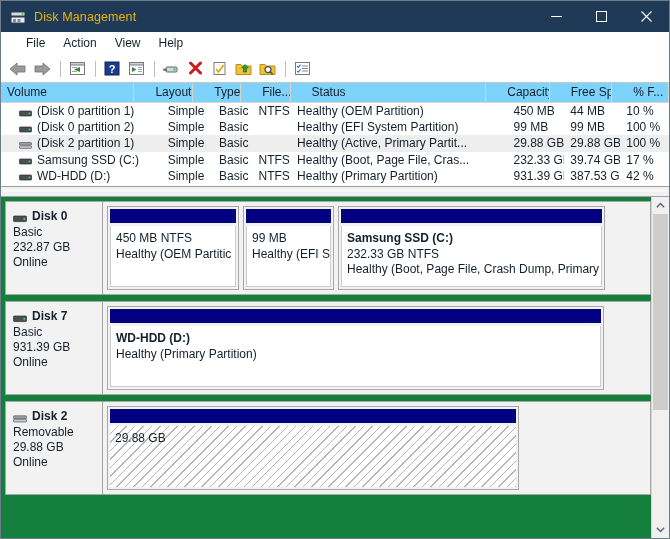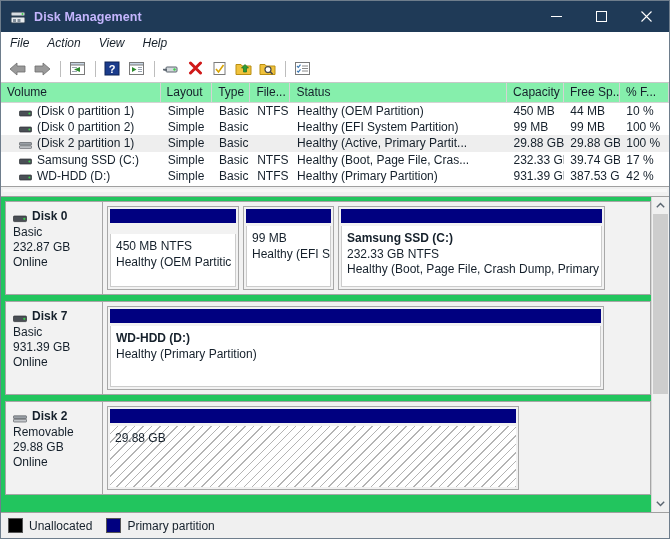--- a/index.html
+++ b/index.html
@@ -37,48 +37,46 @@
     flex: none;
     position: relative;
   }
   .title-icon {
     width: 16px; height: 16px;
     margin-left: 9px; margin-right: 8px;
     position: relative;
     flex: none;
   }
   .title-text {
-    color: #c4b5fd;
+    color: #eab308;
     font-size: 12.5px;
     letter-spacing: .1px;
-    font-weight: bold;
   }
   .wincontrols {
     position: absolute;
     right: 0; top: 0;
     height: 31px;
     display: flex;
   }
   .wc {
     width: 45px; height: 31px;
     display: flex; align-items: center; justify-content: center;
     color: #ffffff;
   }
   .wc svg { display: block; }
 
   
   .menubar {
     height: 22px;
     background: #ffffff;
     display: flex;
     align-items: center;
-    padding-left: 0;
+    padding-left: 16px;
     flex: none;
     border-bottom: 1px solid #ffffff;
-    font-style: italic;
   }
   .menuitem {
     padding: 2px 9px;
     font-size: 12px;
     color: #17212b;
   }
 
   
   .toolbar {
     height: 27px;
@@ -106,23 +104,24 @@
     flex: none;
     height: 102px;
     background: #ffffff;
     position: relative;
     overflow: hidden;
     border-bottom: 1px solid #ffffff;
   }
   .lhead {
     display: flex;
     height: 20px;
-    background: #86efac;
+    background: #7dd3fc;
     border-bottom: 1px solid #d4d4d4;
     box-sizing: border-box;
+    gap: 15px;
   }
   .hcell {
     box-sizing: border-box;
     border-right: 1px solid #d4d4d4;
     padding: 2px 0 0 6px;
     font-size: 12px;
     color: #15202b;
     overflow: hidden;
     white-space: nowrap;
   }
@@ -146,21 +145,21 @@
     width: 13px; height: 9px;
     margin-right: 5px;
     flex: none;
     position: relative;
   }
 
   
   .c-vol { width: 178px; }
   .c-lay { width: 57px; }
   .c-typ { width: 42px; }
-  .c-fil { width: 44px; }
+  .c-fil { width: 44px; text-align: center; }
   .c-sta { width: 242px; }
   .c-cap { width: 63px; }
   .c-fre { width: 62px; }
   .c-pct { width: 54px; }
 
   
   .splitter {
     height: 9px;
     background: #f0f0f0;
     border-top: 1px solid #a0a0a0;
@@ -172,21 +171,21 @@
     content: "";
     position: absolute;
     left: 2px; right: 2px; top: 2px;
     height: 3px;
     background: #f7f7f7;
   }
 
   
   .graphpane {
     flex: 1 1 auto;
-    background: #22c55e;
+    background: #15803d;
     position: relative;
     overflow: hidden;
     display: flex;
   }
   .graphinner {
     flex: 1 1 auto;
     position: relative;
     overflow: hidden;
     padding-top: 4px;
   }
@@ -555,21 +554,21 @@
                   <rect x="0.5" y="1" width="13" height="5.6" rx="0.8" fill="#4a4f55" stroke="#2b2f34" stroke-width="0.7"></rect>
                   <circle cx="11.3" cy="3.8" r="1.1" fill="#3ad14a"></circle>
                 </svg></span>
               <span>Disk 0</span>
             </div>
             <div class="dline">Basic</div>
             <div class="dline">232.87 GB</div>
             <div class="dline">Online</div>
           </div>
           <div class="diskbody">
-            <div class="part" style="width: 132px; gap: 8px;">
+            <div class="part" style="width: 132px;">
               <div class="parthead"></div>
               <div class="partbody">
                 <div class="pline">450 MB NTFS</div>
                 <div class="pline">Healthy (OEM Partitic</div>
               </div>
             </div>
             <div class="part" style="width: 91px;">
               <div class="parthead"></div>
               <div class="partbody">
                 <div class="pline">99 MB</div>
@@ -642,24 +641,14 @@
         <div class="sbthumb"></div>
       </div>
       <div class="sbbtn">
         <svg width="9" height="7" viewBox="0 0 9 7">
             <path d="M0.8 1.8 L4.5 5.6 L8.2 1.8" fill="none" stroke="#5a6570" stroke-width="1.4"></path>
           </svg>
       </div>
     </div>
   </div>
 
-  <div class="legend">
-    <div class="lgitem">
-      <div class="swatch" style="background:#000000"></div>
-      <div class="lglabel">Unallocated</div>
-    </div>
-    <div class="lgitem">
-      <div class="swatch" style="background:#000080"></div>
-      <div class="lglabel">Primary partition</div>
-    </div>
-  </div>
 
 </div>
 
 </body></html>

